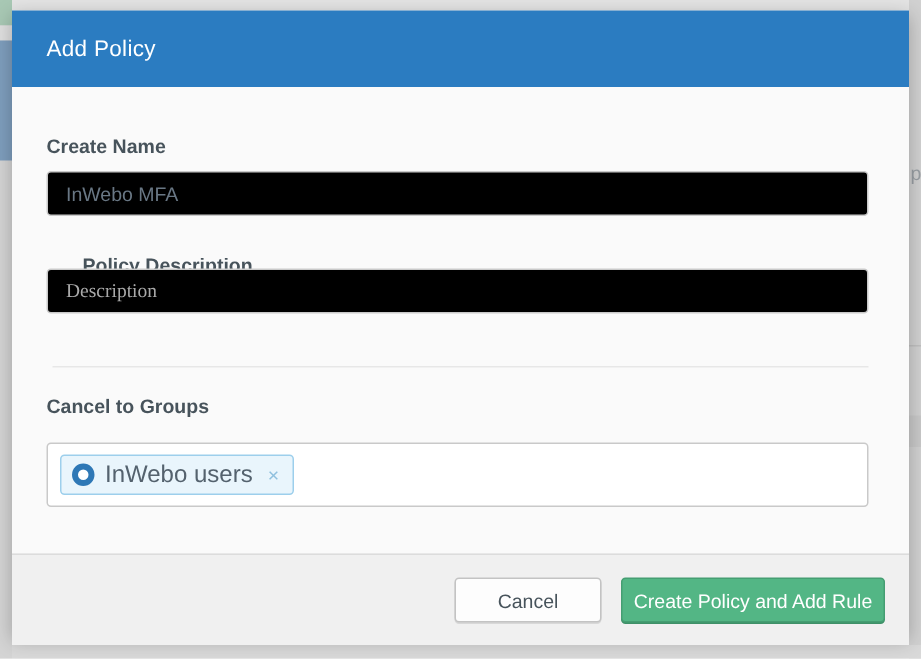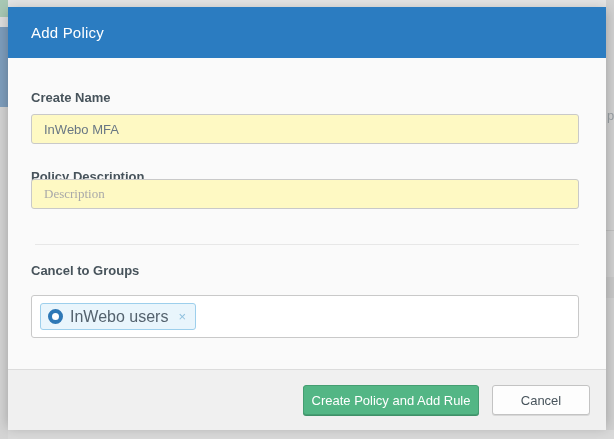--- a/index.html
+++ b/index.html
@@ -30,25 +30,25 @@
     position:absolute; left:0; top:0; width:598px; height:51px;
     background:#2b7cc1; display:flex; align-items:center; padding-left:23px;
   }
   .modal-title { color:#ffffff; font-size:15px; font-weight:400; letter-spacing:.2px; }
 
   .modal-body { position:absolute; left:0; top:51px; width:598px; height:311px; }
   .field-label {
     position:absolute; left:23px; font-size:13px; font-weight:700; color:#47535b;
   }
   .lbl-name { top:32px; }
-  .lbl-desc { top:111px; }
+  .lbl-desc { top:111px;margin-left:24px; }
   .lbl-groups { top:205px; }
   .text-input {
     position:absolute; left:23px; width:548px; height:30px;
-    border:1px solid #c9c9c9; border-radius:3px; background:#fef9c3;
+    border:1px solid #c9c9c9; border-radius:3px; background:#000000;
     font-family:inherit; font-size:13px; color:#697784; padding:0 12px; outline:none;
   }
   .text-input::placeholder { color:#a9a9a9; opacity:1; }
   .inp-name { top:56px; }
   .inp-desc { top:121px;font-family:Liberation Serif, serif; }
   .section-divider {
     position:absolute; left:27px; top:186px; width:544px; height:1px; background:#e7e7e7;
   }
   .groups-box {
     position:absolute; left:23px; top:237px; width:548px; height:43px;
@@ -123,17 +123,17 @@
       <span class="chip">
         <span class="chip-icon"></span>
         <span class="chip-label">InWebo users</span>
         <span class="chip-x">×</span>
       </span>
     </div>
 
   </div>
 
   <div class="modal-footer">
+    <button class="btn btn-cancel">Cancel</button>
     <button class="btn btn-primary">Create Policy and Add Rule</button>
-    <button class="btn btn-cancel">Cancel</button>
   </div>
 
 </div>
 
 </body></html>

